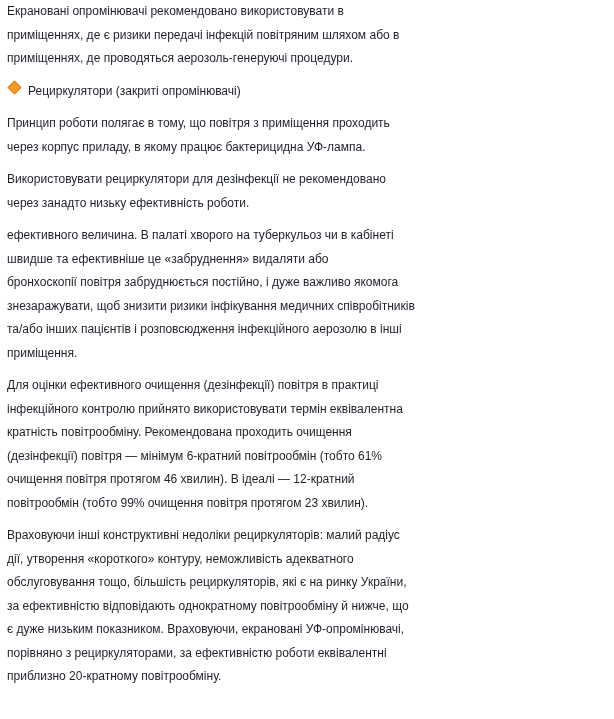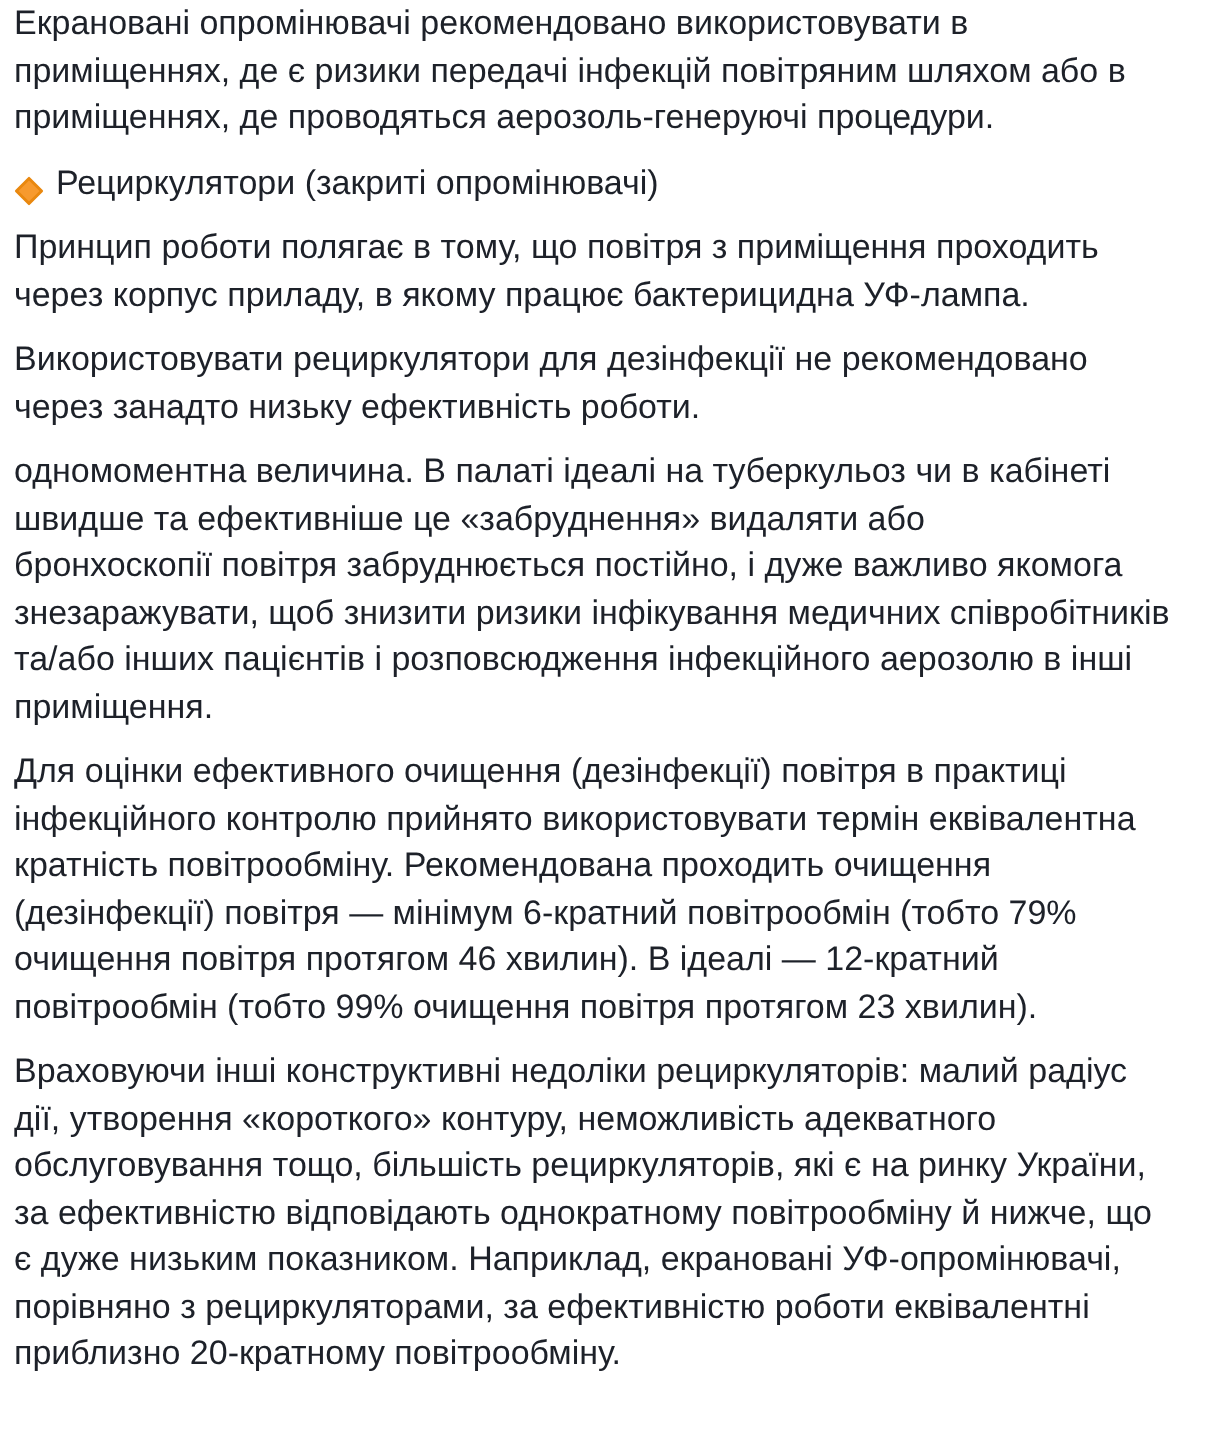--- a/index.html
+++ b/index.html
@@ -8,36 +8,36 @@
     width: 614px;
     height: 719px;
     background: #ffffff;
     overflow: hidden;
   }
   .article {
     box-sizing: border-box;
     width: 614px;
     padding: 0 6px 0 7px;
     font-family: "Liberation Sans", "DejaVu Sans", sans-serif;
-    font-size: 17px;
+    font-size: 12px;
     line-height: 23.5px;
     color: #1d2129;
   }
   p.block {
     margin: 0 0 9px 0;
     padding: 0;
   }
   p.block .line {
     display: block;
     white-space: nowrap;
   }
   p.block.bullet {
     margin-top: 4px;
     display: flex;
-    align-items: flex-end;
+    align-items: flex-start;
   }
   p.block.bullet .line {
     display: inline-block;
   }
   .diamond {
     width: 15px;
     height: 15px;
     flex: 0 0 15px;
     margin-right: 6px;
     display: inline-block;
@@ -60,37 +60,37 @@
     </p>
     <p class="block">
       <span class="line">Принцип роботи полягає в тому, що повітря з приміщення проходить</span>
       <span class="line">через корпус приладу, в якому працює бактерицидна УФ-лампа.</span>
     </p>
     <p class="block">
       <span class="line">Використовувати рециркулятори для дезінфекції не рекомендовано</span>
       <span class="line">через занадто низьку ефективність роботи.</span>
     </p>
     <p class="block">
-      <span class="line">одномоментна величина. В палаті ідеалі на туберкульоз чи в кабінеті</span>
+      <span class="line">ефективного величина. В палаті хворого на туберкульоз чи в кабінеті</span>
       <span class="line">швидше та ефективніше це «забруднення» видаляти або</span>
       <span class="line">бронхоскопії повітря забруднюється постійно, і дуже важливо якомога</span>
       <span class="line">знезаражувати, щоб знизити ризики інфікування медичних співробітників</span>
       <span class="line">та/або інших пацієнтів і розповсюдження інфекційного аерозолю в інші</span>
       <span class="line">приміщення.</span>
     </p>
     <p class="block">
       <span class="line">Для оцінки ефективного очищення (дезінфекції) повітря в практиці</span>
       <span class="line">інфекційного контролю прийнято використовувати термін еквівалентна</span>
       <span class="line">кратність повітрообміну. Рекомендована проходить очищення</span>
-      <span class="line">(дезінфекції) повітря — мінімум 6-кратний повітрообмін (тобто 79%</span>
+      <span class="line">(дезінфекції) повітря — мінімум 6-кратний повітрообмін (тобто 61%</span>
       <span class="line">очищення повітря протягом 46 хвилин). В ідеалі — 12-кратний</span>
       <span class="line">повітрообмін (тобто 99% очищення повітря протягом 23 хвилин).</span>
     </p>
     <p class="block">
       <span class="line">Враховуючи інші конструктивні недоліки рециркуляторів: малий радіус</span>
       <span class="line">дії, утворення «короткого» контуру, неможливість адекватного</span>
       <span class="line">обслуговування тощо, більшість рециркуляторів, які є на ринку України,</span>
       <span class="line">за ефективністю відповідають однократному повітрообміну й нижче, що</span>
-      <span class="line">є дуже низьким показником. Наприклад, екрановані УФ-опромінювачі,</span>
+      <span class="line">є дуже низьким показником. Враховуючи, екрановані УФ-опромінювачі,</span>
       <span class="line">порівняно з рециркуляторами, за ефективністю роботи еквівалентні</span>
       <span class="line">приблизно 20-кратному повітрообміну.</span>
     </p>
   </div>
 
 </body></html>

